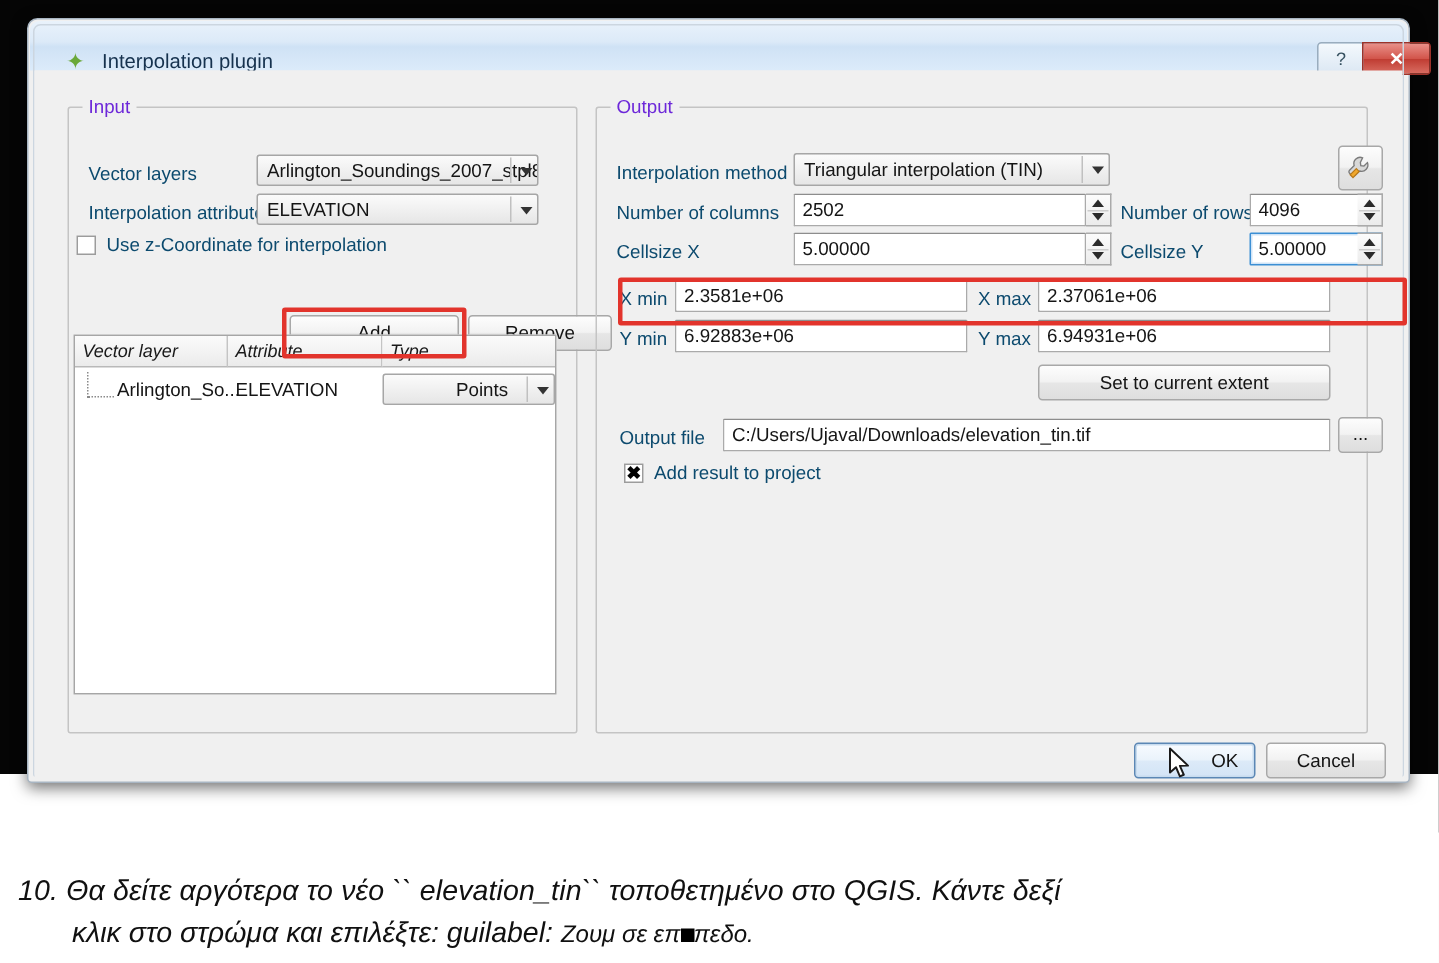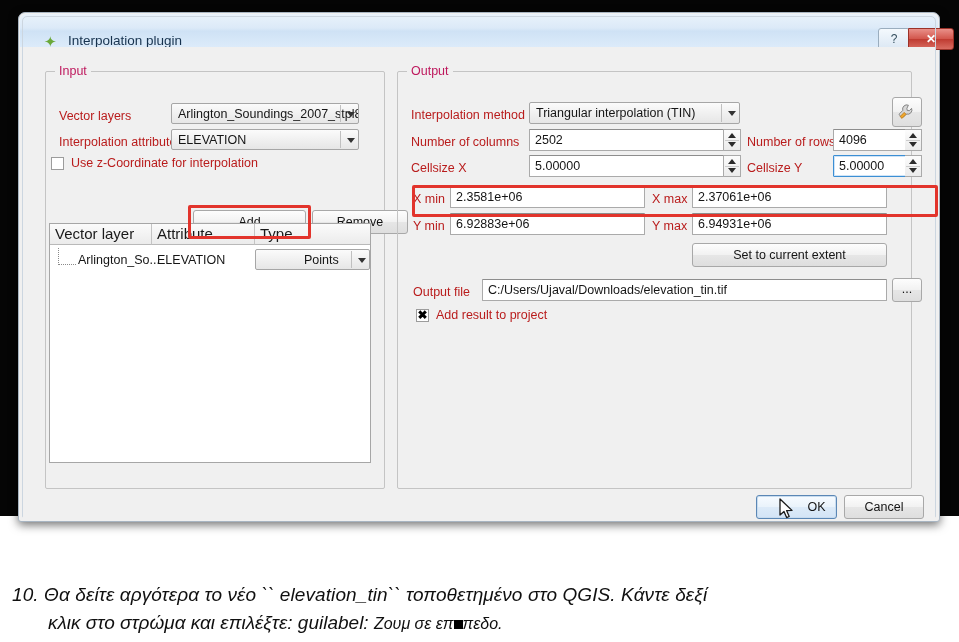--- a/index.html
+++ b/index.html
@@ -115,30 +115,30 @@
     border-radius: 2px;
     background: transparent;
     box-sizing: border-box;
   }
   .group-title {
     position: absolute;
     top: -8px; left: 9px;
     background: #f0f0f0;
     padding: 0 4px;
     font-size: 12.5px;
-    color: #be185d;
+    color: #6d28d9;
   }
   #grp-input  { left: 22px;  top: 24px; width: 340px; height: 418px; }
   #grp-output { left: 374px; top: 24px; width: 515px; height: 418px; }
 
   
   .lbl {
     position: absolute;
     font-size: 12.5px;
-    color: #b91c1c;
+    color: #0c4a6e;
     white-space: nowrap;
   }
   .textfield {
     position: absolute;
     background: #ffffff;
     border: 1px solid #aaaaaa;
     border-top-color: #8d8d8d;
     box-sizing: border-box;
     font-size: 12.5px;
     color: #151515;
@@ -245,26 +245,27 @@
     border: 1px solid #a6a6a6;
     box-sizing: border-box;
   }
   .th {
     position: absolute;
     top: 0; height: 21px;
     background: linear-gradient(to bottom, #fbfbfb, #ebebeb);
     border-right: 1px solid #c4c4c4;
     border-bottom: 1px solid #b9b9b9;
     box-sizing: border-box;
-    font-size: 15px;
+    font-size: 12px;
     color: #191919;
     line-height: 20px;
     padding-left: 5px;
     white-space: nowrap;
     overflow: hidden;
+    font-style: italic;
   }
   .td {
     position: absolute;
     font-size: 12.5px;
     color: #151515;
     white-space: nowrap;
   }
   #row-tree {
     position: absolute;
     left: 8px; top: 24px;

